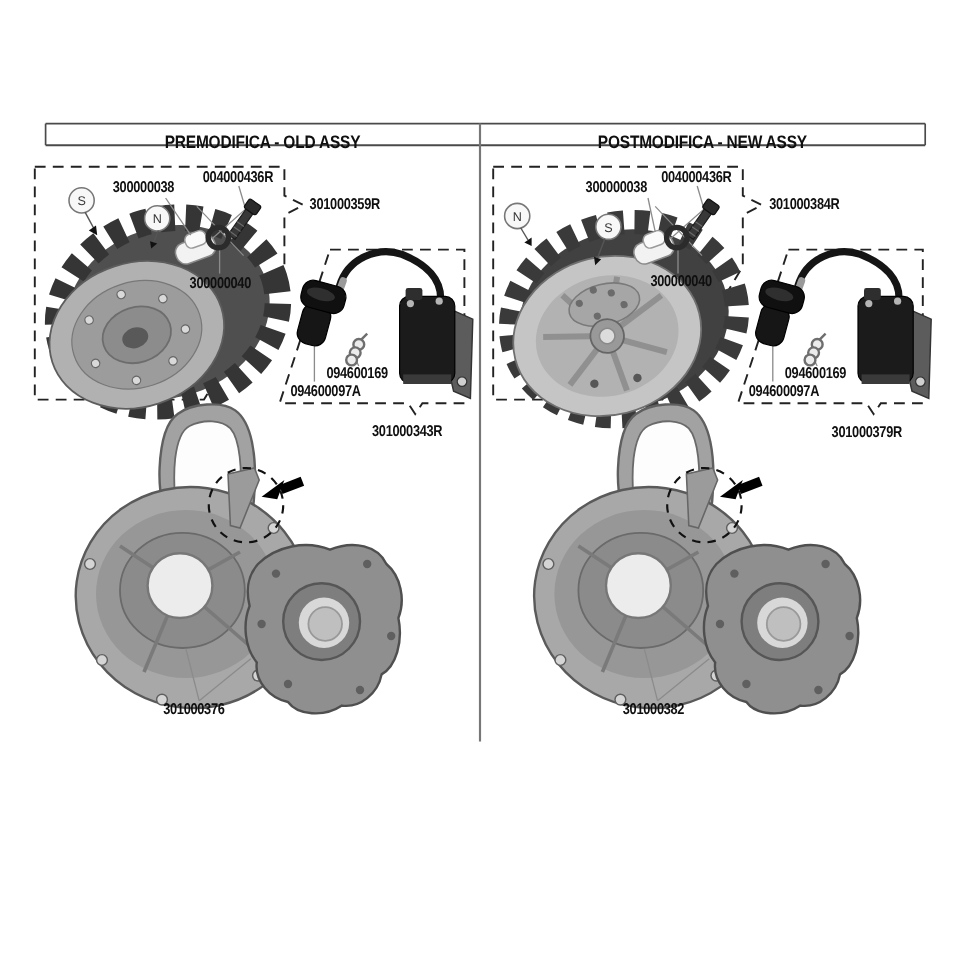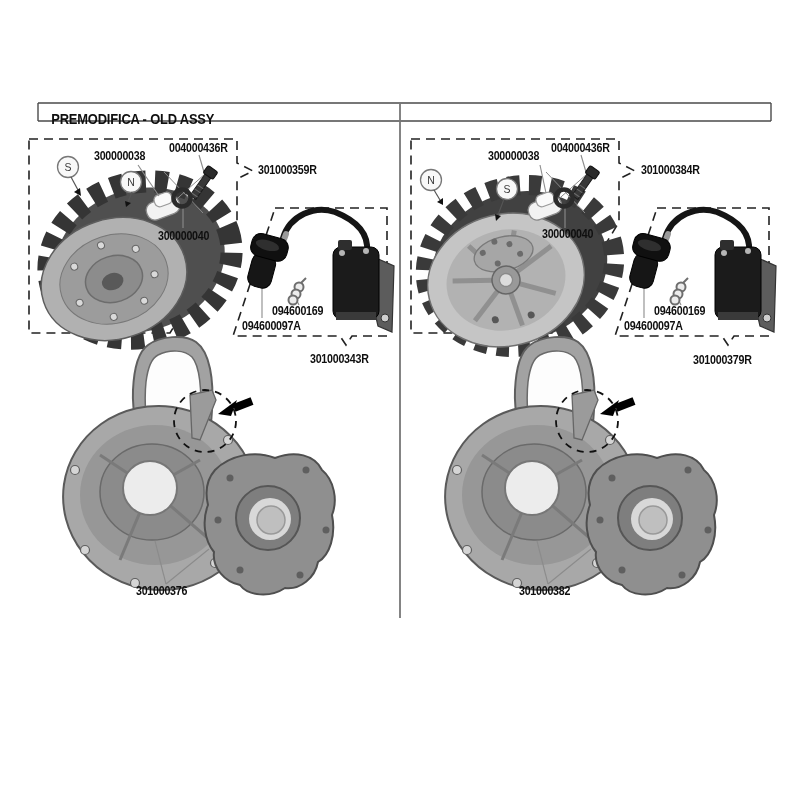--- a/index.html
+++ b/index.html
@@ -1,19 +1,19 @@
 <!DOCTYPE html>
 <html><head>
 <meta charset="utf-8">
 <style>
   html,body{margin:0;padding:0;background:#fff;}
   .page{position:relative;width:800px;height:800px;background:#ffffff;overflow:hidden;
         font-family:"Liberation Sans",sans-serif;color:#0f0f0f;}
   .gfx{position:absolute;left:0;top:0;}
-  .hdr-cell{position:absolute;top:103px;height:30px;display:flex;align-items:center;}
+  .hdr-cell{position:absolute;top:103px;height:30px;display:flex;align-items:center;justify-content:center;}
   .hdr-cell.old{left:38px;width:362px;}
   .hdr-cell.new{left:400px;width:371px;}
   .hdr-text{font-weight:bold;font-size:15px;letter-spacing:-0.2px;transform:scaleX(0.86);white-space:nowrap;}
   .plabel{position:absolute;font-weight:bold;font-size:13px;letter-spacing:-0.3px;white-space:nowrap;
           transform:scaleX(0.82);transform-origin:0 0;line-height:13px;}
   .pole-letter{font-size:10.5px;fill:#3a3a3a;font-family:"Liberation Sans",sans-serif;}
 </style>
 </head>
 <body>
 
@@ -218,20 +218,23 @@
       <text x="507" y="193" text-anchor="middle" class="pole-letter">S</text>
       <line x1="504" y1="199" x2="498" y2="215" stroke="#555" stroke-width="1.2"></line>
       <polygon points="496,221 501,216 495,214" fill="#111"></polygon>
     </g>
   </g>
 </svg>
 
 <div class="hdr-cell old">
   <span class="hdr-text">PREMODIFICA - OLD ASSY</span>
 </div>
+<div class="hdr-cell new">
+  <span class="hdr-text">POSTMODIFICA - NEW ASSY</span>
+</div>
 
 <span class="plabel" style="left:94px;top:149px">300000038</span>
 <span class="plabel" style="left:169px;top:141px">004000436R</span>
 <span class="plabel" style="left:258px;top:163px">301000359R</span>
 <span class="plabel" style="left:158px;top:229px">300000040</span>
 <span class="plabel" style="left:272px;top:304px">094600169</span>
 <span class="plabel" style="left:242px;top:319px">094600097A</span>
 <span class="plabel" style="left:310px;top:352px">301000343R</span>
 <span class="plabel" style="left:136px;top:584px">301000376</span>
 

